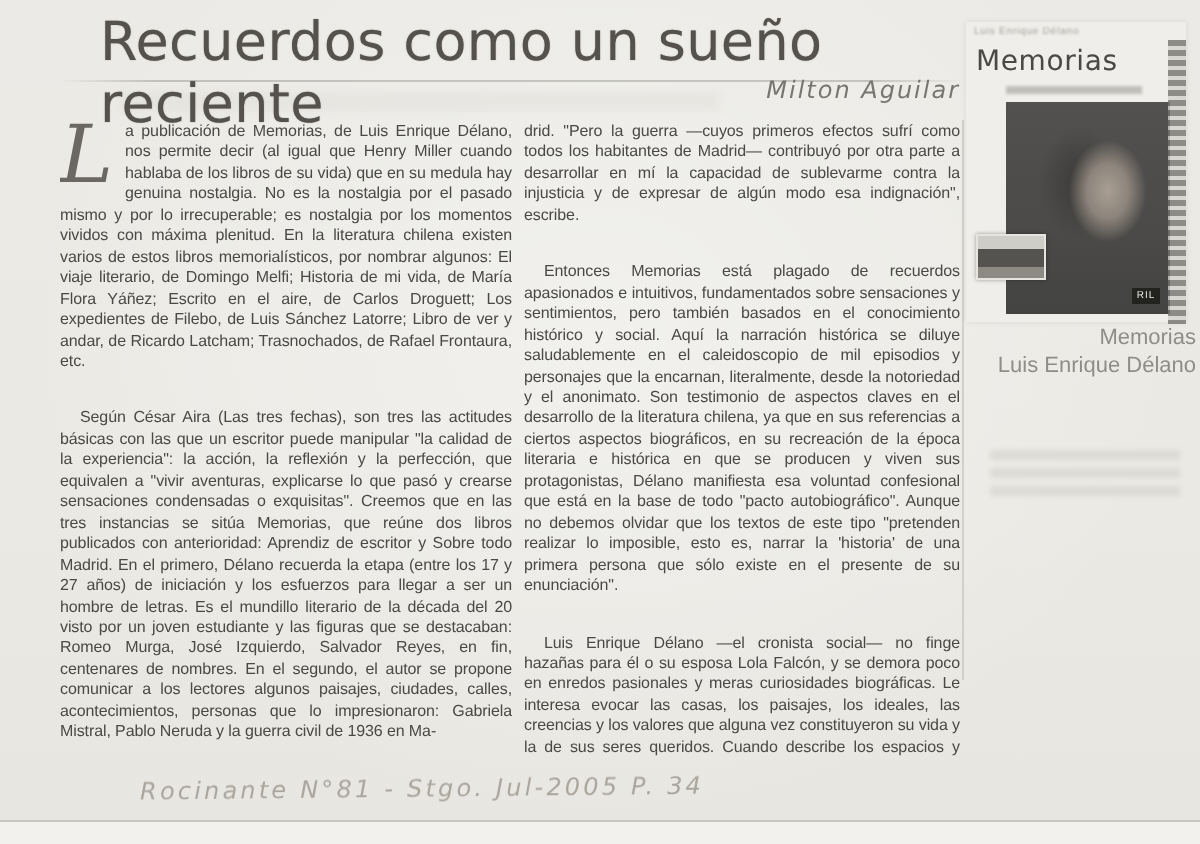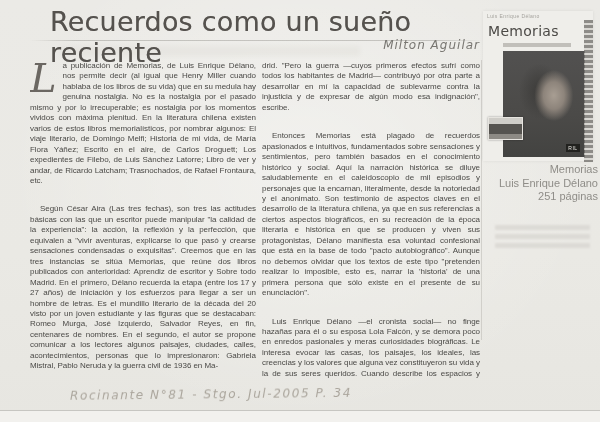--- a/index.html
+++ b/index.html
@@ -167,21 +167,20 @@
     <div class="cover-photo">
       <div class="cover-inset"></div>
       <div class="cover-logo">RIL</div>
     </div>
   </div>
   <div class="sprocket-strip"></div>
 
   <div class="caption">
     <div>Memorias</div>
     <div>Luis Enrique Délano</div>
-    <div>251 páginas</div>
   </div>
 
   <div class="bleed-lines">
     <div></div>
       <div></div>
       <div></div>
   </div>
 
   <div class="handnote">Rocinante N°81 - Stgo. Jul-2005  P. 34</div>
 

